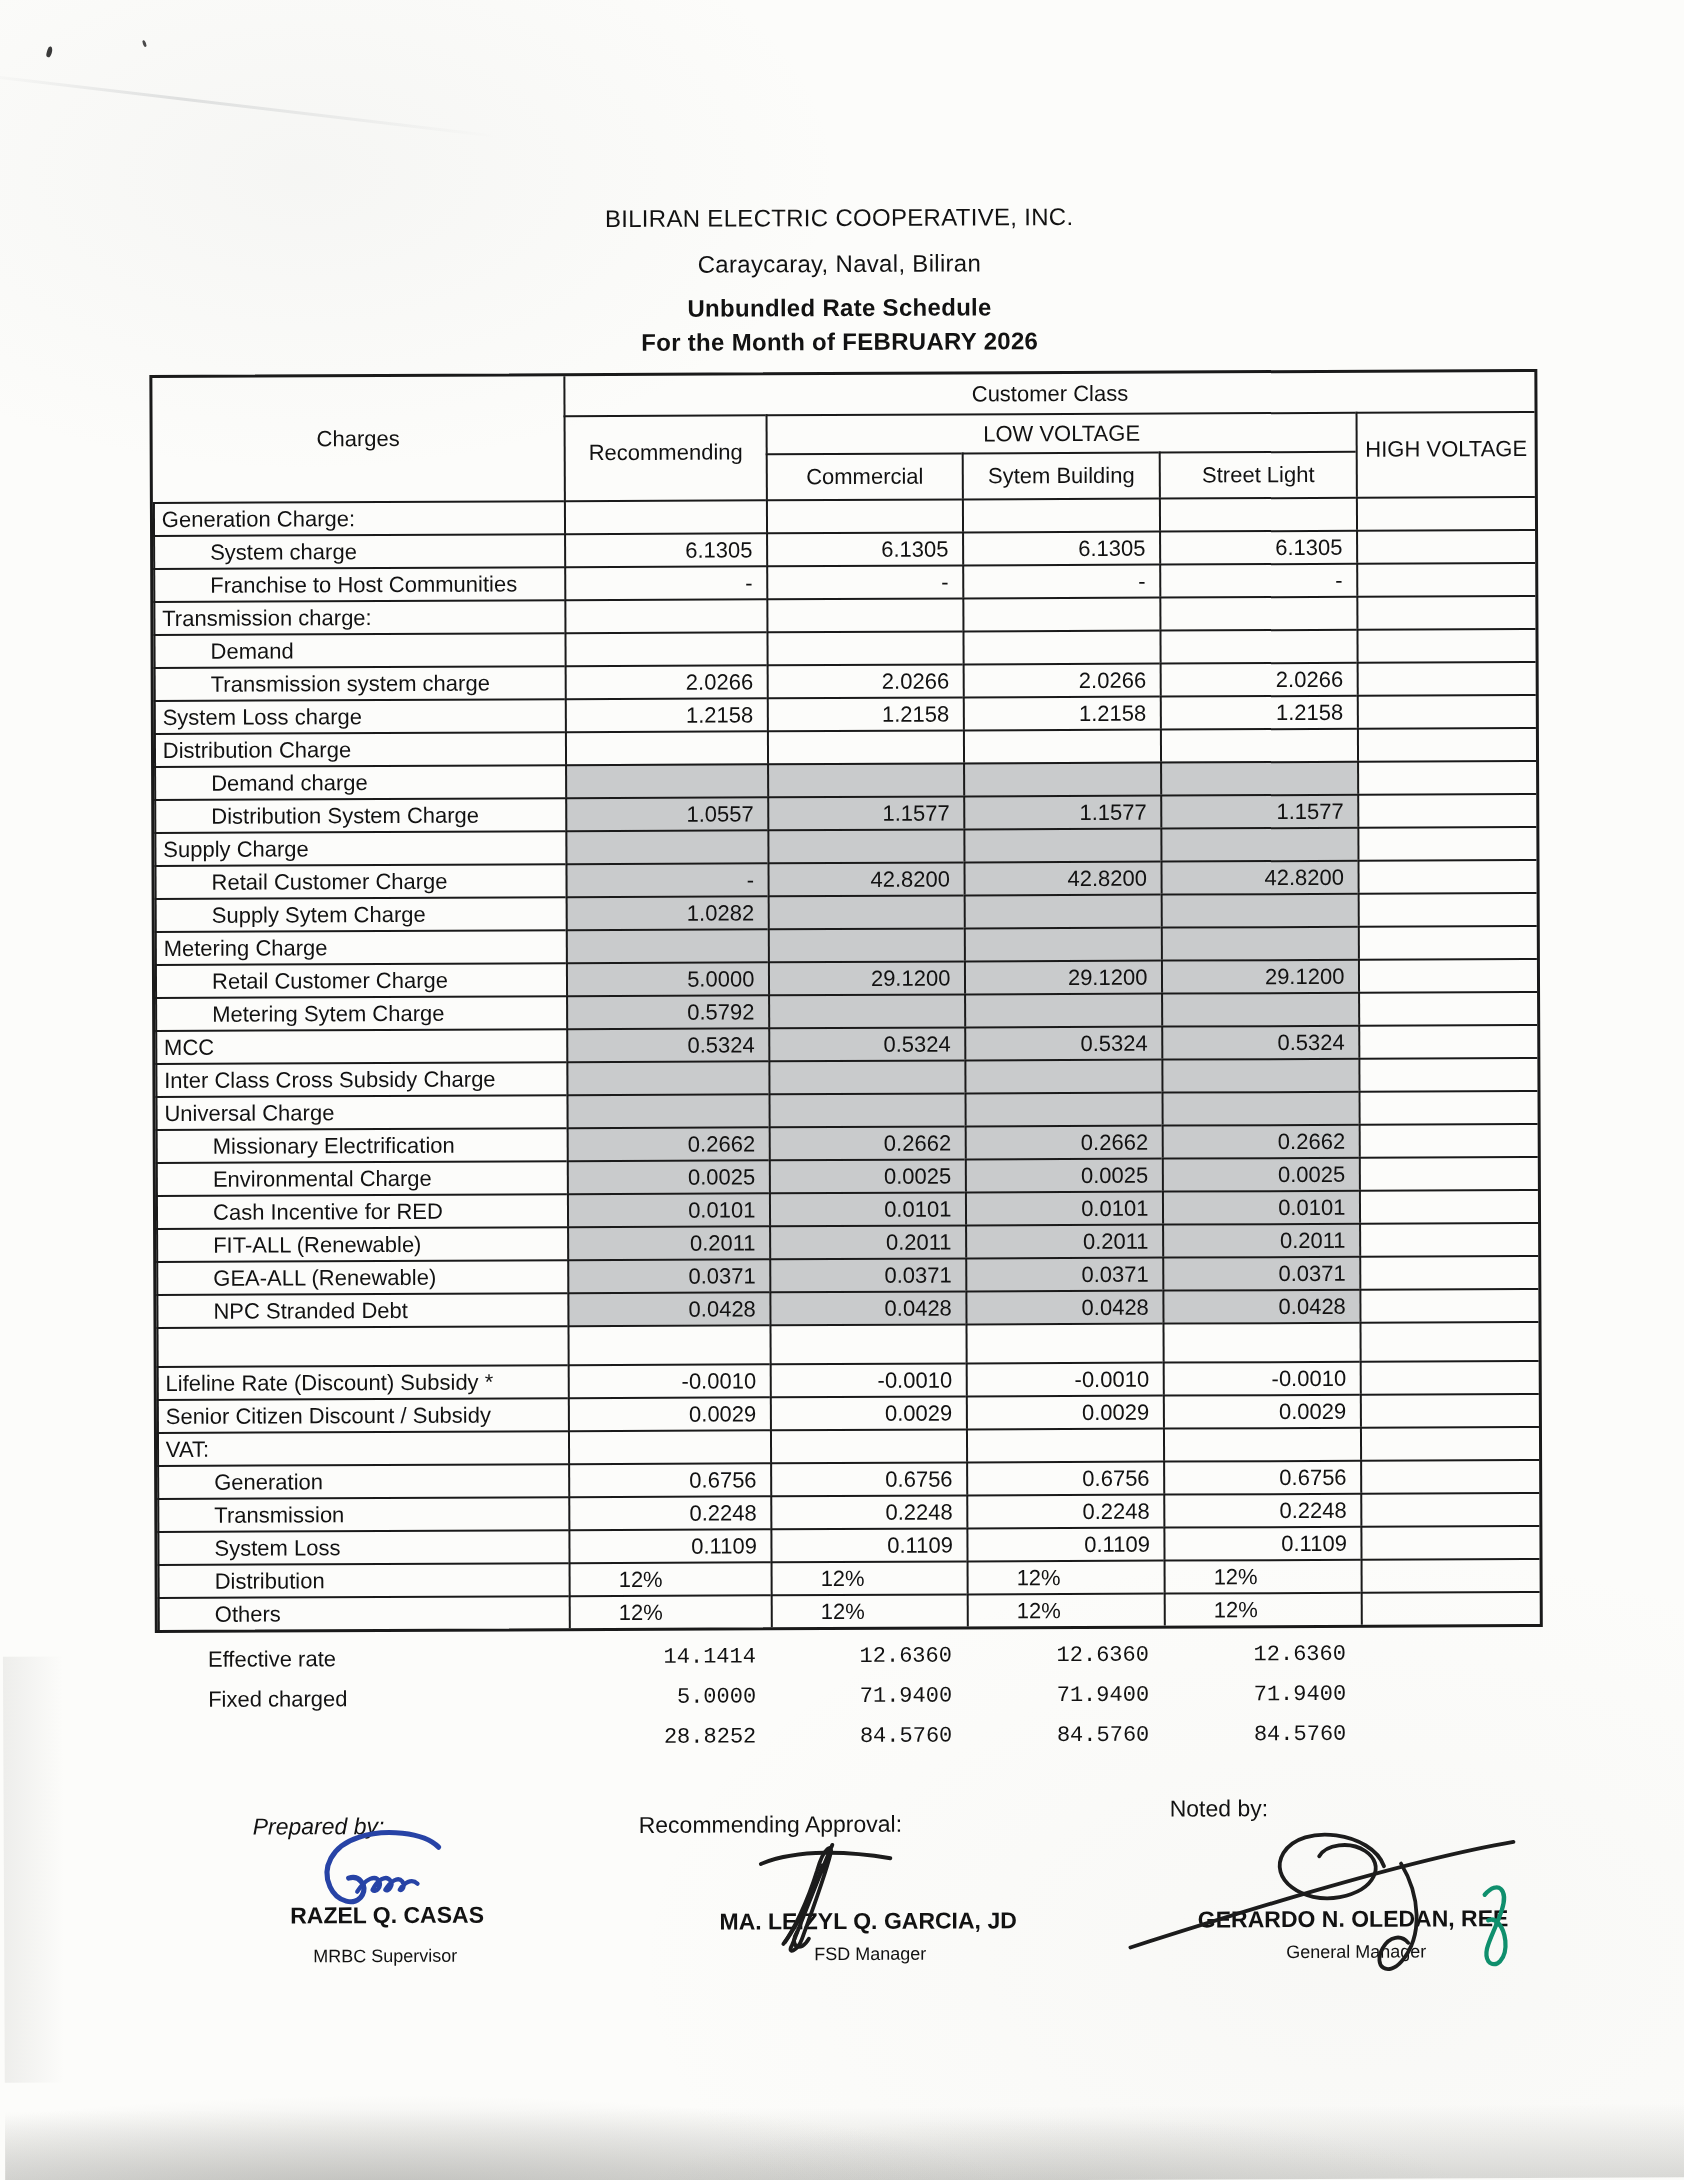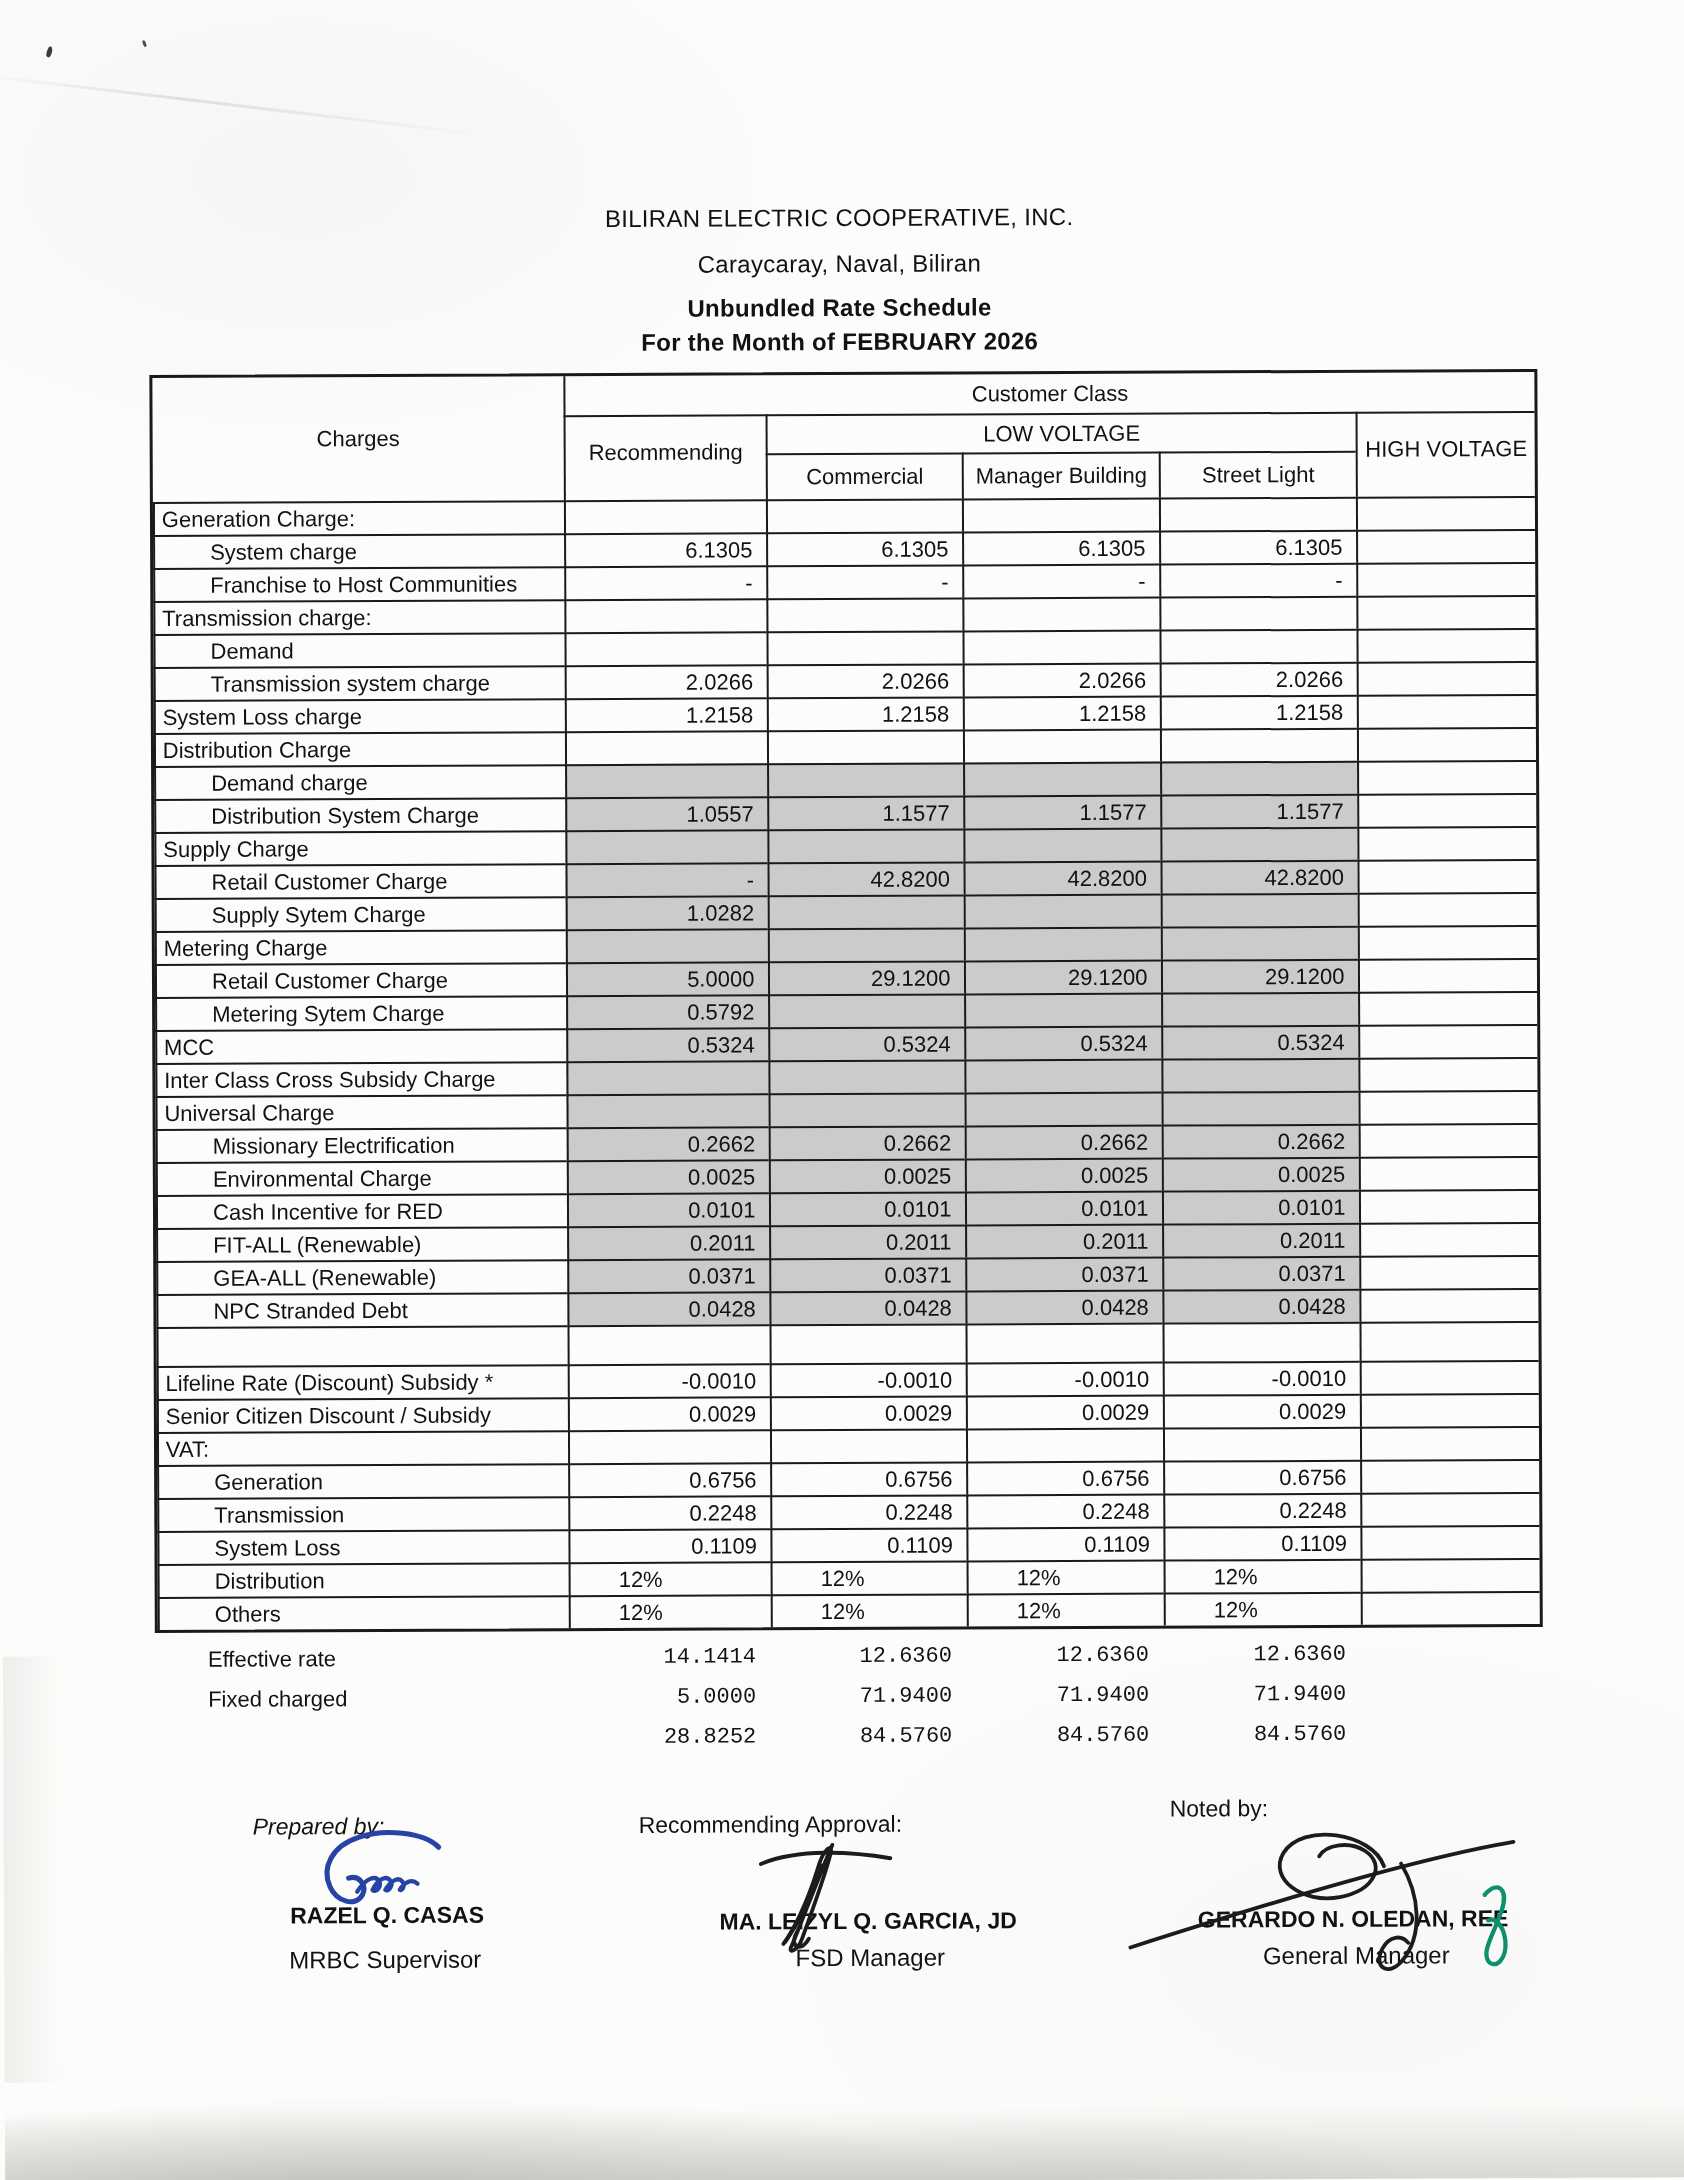--- a/index.html
+++ b/index.html
@@ -79,21 +79,21 @@
   .srow .slbl{position:absolute;left:53px;top:6.8px;}
   .srow .sval{position:absolute;top:6.8px;text-align:right;padding-right:12px;font-family:Liberation Mono, monospace;}
   .sc0{left:411px;width:202px;}
   .sc1{left:613px;width:196px;}
   .sc2{left:809px;width:197px;}
   .sc3{left:1006px;width:197px;}
 
   
   .sig-label{position:absolute;font-size:23px;}
   .sig-name{position:absolute;font-size:23px;font-weight:bold;white-space:nowrap;transform:translateX(-50%);}
-  .sig-title{position:absolute;font-size:24px;white-space:nowrap;transform:translateX(-50%);text-align:center;}
+  .sig-title{position:absolute;font-size:18px;white-space:nowrap;transform:translateX(-50%);text-align:center;}
   .sig-svg{position:absolute;z-index:3;}
   .sig-svg path{fill:none;stroke-linecap:round;stroke-linejoin:round;}
   .ink-blue path{stroke:var(--sig-blue);}
   .ink-black path{stroke:#1c1c1c;}
 </style>
 </head>
 <body>
 
 <div class="sheet">
 
@@ -120,21 +120,21 @@
         <th rowspan="3" class="no-l no-t">Charges</th>
         <th colspan="5" class="no-t">Customer Class</th>
       </tr>
       <tr class="h2">
         <th rowspan="2" class="vbot">Recommending</th>
         <th colspan="3">LOW VOLTAGE</th>
         <th rowspan="2" class="vbot">HIGH VOLTAGE</th>
       </tr>
       <tr class="h3">
         <th>Commercial</th>
-        <th>Manager Building</th>
+        <th>Sytem Building</th>
         <th>Street Light</th>
       </tr>
     </thead>
     <tbody>
         <tr>
           <td class="lbl">Generation Charge:</td>
           <td class="val"></td>
           <td class="val"></td>
           <td class="val"></td>
           <td class="val"></td>

